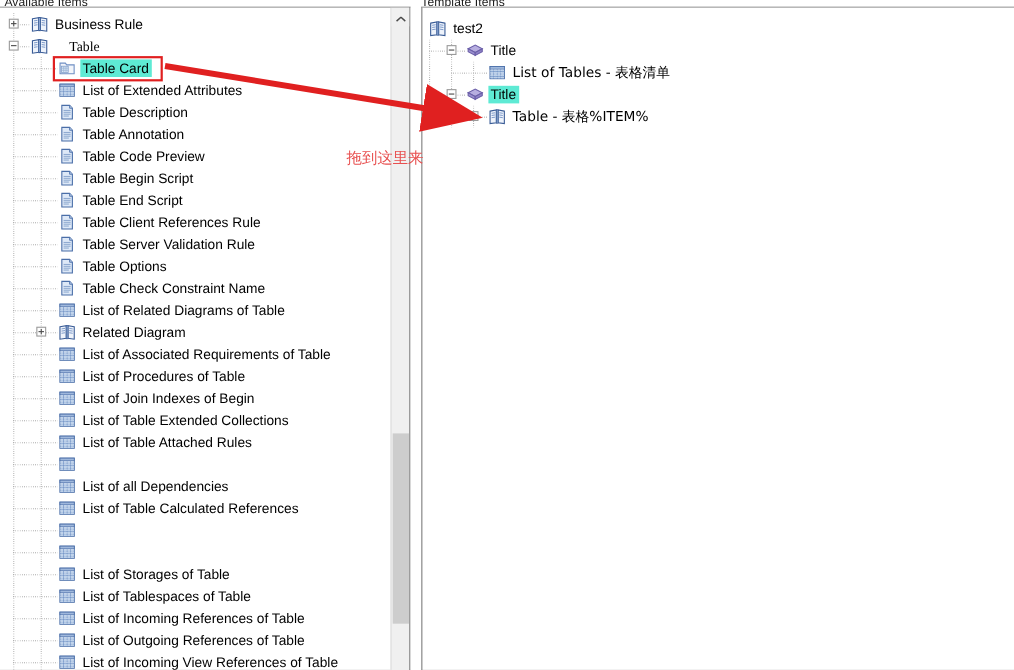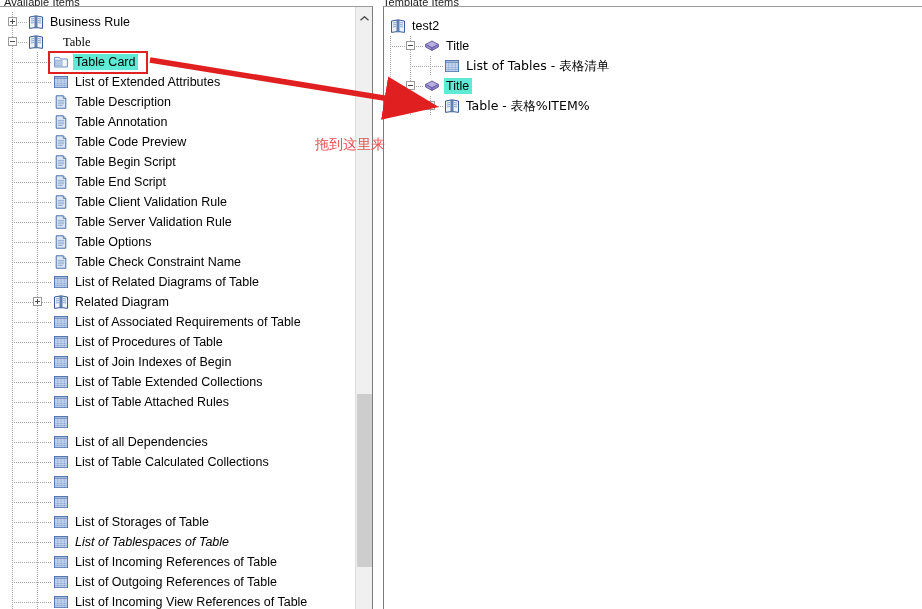--- a/index.html
+++ b/index.html
@@ -343,21 +343,21 @@
               <path d="M3.2 1.8 L10.3 1.8 L12.8 4.4 L12.8 14.2 L3.2 14.2 Z" fill="#dde8f7" stroke="#4a6ea8" stroke-width="1"></path>
               <path d="M10.3 1.8 L10.3 4.4 L12.8 4.4" fill="#b9cde8" stroke="#4a6ea8" stroke-width="0.8"></path>
               <g stroke="#7f9dc8" stroke-width="0.8">
                 <line x1="4.8" y1="6.4" x2="11.2" y2="6.4"></line>
                 <line x1="4.8" y1="8.1" x2="11.2" y2="8.1"></line>
                 <line x1="4.8" y1="9.8" x2="11.2" y2="9.8"></line>
                 <line x1="4.8" y1="11.5" x2="9.6" y2="11.5"></line>
               </g>
             </svg>
           </span>
-          <span class="lbl" style="position: absolute; left: 73px; top: 2px;">Table Client Validation Rule</span>
+          <span class="lbl" style="position: absolute; left: 73px; top: 2px;">Table Client References Rule</span>
         </div>
         <div class="row" style="top: 205px; position: absolute; left: 0px; right: 0px;">
           <div class="vline" style="left: 12px;"></div>
           <div class="vline" style="left: 37px;"></div>
           <div class="elbow" style="left: 12px; width: 40px;"></div>
           <span class="icon" style="left: 53px;">
             <svg width="16" height="16" viewBox="0 0 16 16">
               <path d="M3.2 1.8 L10.3 1.8 L12.8 4.4 L12.8 14.2 L3.2 14.2 Z" fill="#dde8f7" stroke="#4a6ea8" stroke-width="1"></path>
               <path d="M10.3 1.8 L10.3 4.4 L12.8 4.4" fill="#b9cde8" stroke="#4a6ea8" stroke-width="0.8"></path>
               <g stroke="#7f9dc8" stroke-width="0.8">
@@ -754,21 +754,21 @@
                 <rect x="5.2" y="9.7" width="2.5" height="1.5"></rect>
                 <rect x="8.4" y="9.7" width="2.5" height="1.5"></rect>
                 <rect x="11.6" y="9.7" width="2.5" height="1.5"></rect>
                 <rect x="1.9" y="12.0" width="2.6" height="1.3"></rect>
                 <rect x="5.2" y="12.0" width="2.5" height="1.3"></rect>
                 <rect x="8.4" y="12.0" width="2.5" height="1.3"></rect>
                 <rect x="11.6" y="12.0" width="2.5" height="1.3"></rect>
               </g>
             </svg>
           </span>
-          <span class="lbl" style="position: absolute; left: 73px; top: 2px;">List of Table Calculated Collections</span>
+          <span class="lbl" style="position: absolute; left: 73px; top: 2px;">List of Table Calculated References</span>
         </div>
         <div class="row" style="top: 465px; position: absolute; left: 0px; right: 0px;">
           <div class="vline" style="left: 12px;"></div>
           <div class="vline" style="left: 37px;"></div>
           <div class="elbow" style="left: 12px; width: 40px;"></div>
           <span class="icon" style="left: 53px;">
             <svg width="16" height="16" viewBox="0 0 16 16">
               <rect x="1.5" y="2.5" width="13" height="11" fill="#ffffff" stroke="#4a6ea8" stroke-width="1"></rect>
               <rect x="1.5" y="2.5" width="13" height="2.4" fill="#9fb8dc" stroke="#4a6ea8" stroke-width="0.7"></rect>
               <g stroke="#6f93c6" stroke-width="0.8">
@@ -868,21 +868,21 @@
                 <rect x="11.6" y="9.7" width="2.5" height="1.5"></rect>
                 <rect x="1.9" y="12.0" width="2.6" height="1.3"></rect>
                 <rect x="5.2" y="12.0" width="2.5" height="1.3"></rect>
                 <rect x="8.4" y="12.0" width="2.5" height="1.3"></rect>
                 <rect x="11.6" y="12.0" width="2.5" height="1.3"></rect>
               </g>
             </svg>
           </span>
           <span class="lbl" style="position: absolute; left: 73px; top: 2px;">List of Storages of Table</span>
         </div>
-        <div class="row" style="top: 525px; position: absolute; left: 0px; right: 0px; font-style: italic;">
+        <div class="row" style="top: 525px; position: absolute; left: 0px; right: 0px;">
           <div class="vline" style="left: 12px;"></div>
           <div class="vline" style="left: 37px;"></div>
           <div class="elbow" style="left: 12px; width: 40px;"></div>
           <span class="icon" style="left: 53px;">
             <svg width="16" height="16" viewBox="0 0 16 16">
               <rect x="1.5" y="2.5" width="13" height="11" fill="#ffffff" stroke="#4a6ea8" stroke-width="1"></rect>
               <rect x="1.5" y="2.5" width="13" height="2.4" fill="#9fb8dc" stroke="#4a6ea8" stroke-width="0.7"></rect>
               <g stroke="#6f93c6" stroke-width="0.8">
                 <line x1="1.5" y1="7.0" x2="14.5" y2="7.0"></line>
                 <line x1="1.5" y1="9.3" x2="14.5" y2="9.3"></line>

